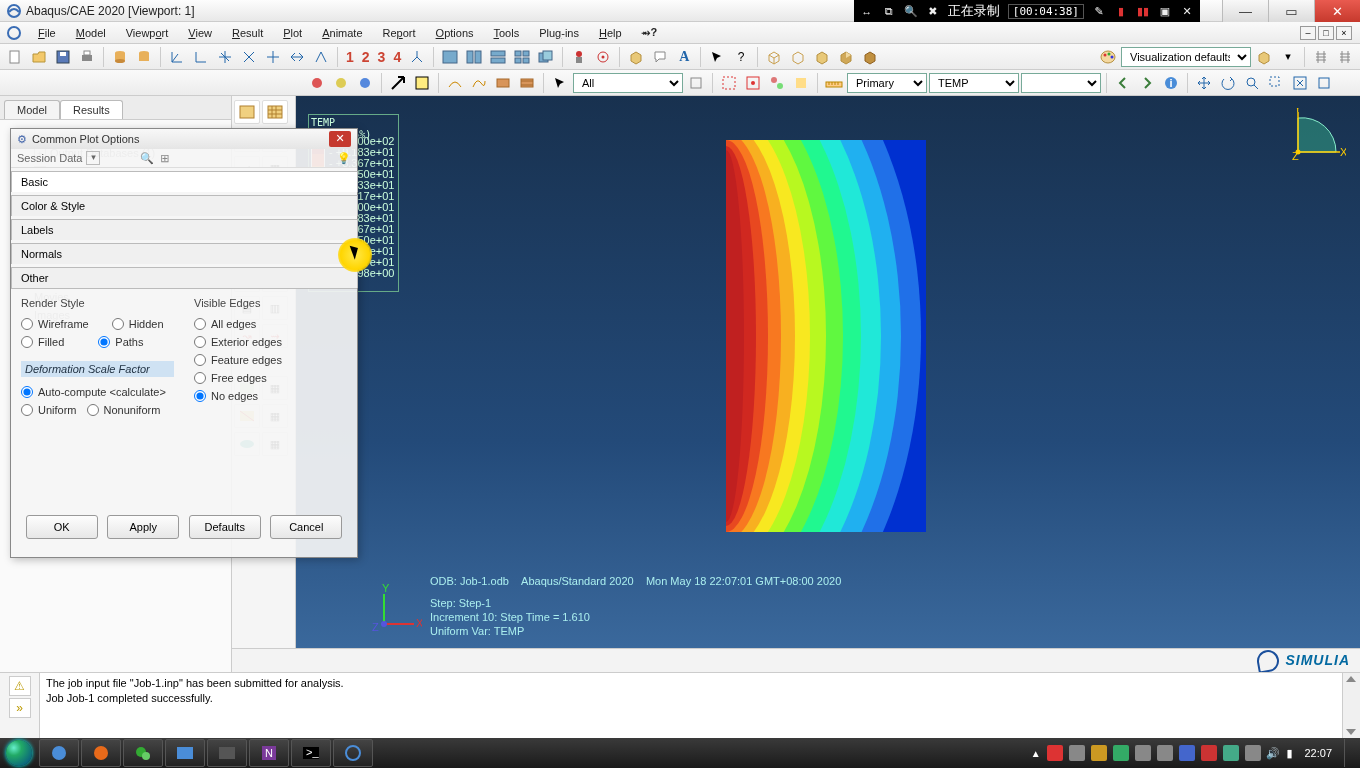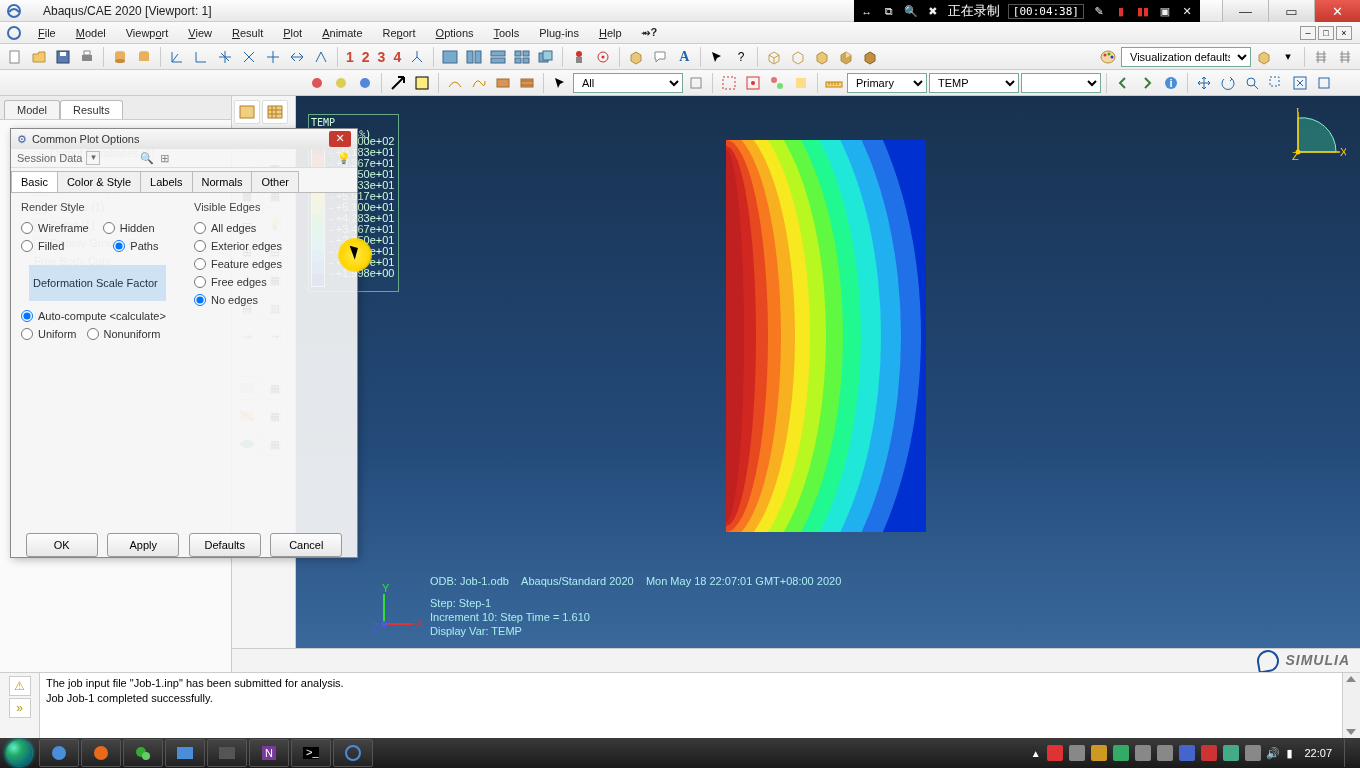--- a/index.html
+++ b/index.html
@@ -50,21 +50,21 @@
 .legend-box .leg-body{ display:flex; align-items:flex-start;}
 .legend-box .bar{ width:14px; display:flex; flex-direction:column; border:1px solid #eee;}
 .legend-box .bar div{ height:12px;}
 .legend-box .vals{ padding-left:4px; font-family:monospace; color:#cfd; font-size:10px; line-height:11px; position:relative; top:-5px;}
 .legend-box .vals div::before{content:"- ";}
 .contour{ position:absolute; left:430px; top:44px; width:200px; height:392px; background:#0030d0;}
 .info-block{ position:absolute; left:134px; bottom:34px; color:#aee; font-family:monospace; font-size:10.5px; line-height:14px;}
 .triad{ position:absolute; left:76px; bottom:38px;}
 .compass{ position:absolute; right:14px; top:12px;}
 .brandbar{ position:absolute; left:232px; right:0; bottom:96px; height:24px; background:#f3f3f3; border-top:1px solid #ccc; display:flex; align-items:center; justify-content:flex-end; padding-right:10px;}
-.brandbar span{ color:#737373; font-style:italic; font-weight:bold; font-size:14px; letter-spacing:1px;}
+.brandbar span{ color:#0369a1; font-style:italic; font-weight:bold; font-size:14px; letter-spacing:1px;}
 .brandbar span::before{content:""; display:inline-block; width:18px; height:18px; border:2px solid #1a4f9c; border-radius:50% 50% 50% 0; margin-right:6px; vertical-align:middle; transform:rotate(-10deg);}
 .msg-area{ position:absolute; left:0; right:0; bottom:30px; height:66px; background:#fff; border-top:1px solid #ccc; display:flex;}
 .msg-area .msg-side{ width:40px; background:#f4f4f4; border-right:1px solid #ccc; display:flex; flex-direction:column; align-items:center; padding-top:3px; gap:2px;}
 .msg-area .msg-side span{ width:22px; height:20px; border:1px solid #ccc; background:#fff; display:flex; align-items:center; justify-content:center; color:#b90; font-size:12px;}
 .msg-area .msgs{ flex:1; padding:3px 6px; font-family:"Courier New",monospace; font-size:12px; line-height:15px; color:#000; overflow:hidden;}
 .msg-area .scroll{ width:18px; background:#f0f0f0; border-left:1px solid #ccc; position:relative;}
 .msg-area .scroll::before,.msg-area .scroll::after{content:""; position:absolute; left:3px; width:0;height:0; border-left:5px solid transparent; border-right:5px solid transparent;}
 .msg-area .scroll::before{top:3px; border-bottom:6px solid #888;}
 .msg-area .scroll::after{bottom:3px; border-top:6px solid #888;}
 .taskbar{ position:absolute; left:0; right:0; bottom:0; height:30px; background:linear-gradient(#3a3a3a,#1a1a1a); display:flex; align-items:center;}
@@ -76,44 +76,44 @@
 .taskbar .clock{ color:#fff; font-size:11px; padding:0 6px;}
 
 
 .dialog{ position:absolute; left:10px; top:128px; width:348px; height:430px; background:rgba(245,245,245,0.92); border:1px solid #888; box-shadow:2px 2px 8px rgba(0,0,0,0.25);}
 .dialog .dlg-title{ height:20px; background:linear-gradient(#f8f8f8,#e5e5e5); display:flex; align-items:center; padding:0 6px; font-size:11px; color:#333;}
 .dialog .dlg-title .gear{ margin-right:5px; color:#46a;}
 .dialog .dlg-title .close{ margin-left:auto; width:22px; height:16px; background:#c5392e; color:#fff; border-radius:2px; text-align:center; line-height:14px; font-size:11px;}
 .dialog .session{ padding:2px 6px; color:#666; border-bottom:1px solid #ddd; display:flex; align-items:center;}
 .dialog .session .sdrop{ border:1px solid #bbb; width:14px; height:14px; margin-left:4px; font-size:9px; text-align:center;}
 .dialog .session .bulb{ margin-left:auto; color:#c90;}
-.dialog .tabs{ display:flex; border-bottom:1px solid #bbb; background:#f6f6f6;}
+.dialog .tabs{ display:flex; border-bottom:1px solid #bbb; background:#f6f6f6;flex-direction:column;}
 .dialog .tabs .dtab{ padding:4px 9px; border:1px solid #bbb; border-bottom:none; background:#f0f0f0; margin-right:-1px; margin-top:3px; font-size:11px;}
 .dialog .tabs .dtab.active{ background:#fff; color:#000;}
 .dialog .body{ display:flex; padding:8px 10px; gap:20px;}
 .dialog .col{ flex:1;}
 .dialog .section-title{ color:#444; margin-bottom:6px; font-size:11px;}
 .dialog label{ display:flex; align-items:center; gap:5px; padding:3px 0; color:#333; font-size:11px;}
 .dialog input[type=radio]{ width:12px; height:12px;}
-.dialog .def-title{ background:#cfe2f3; padding:12px 4px; margin:10px 8px 6px; color:#234;}
-.dialog .btns{ position:absolute; bottom:0; left:0; right:0; display:flex; justify-content:space-around; padding:0 10px;}
+.dialog .def-title{ background:#cfe2f3; padding:2px 4px; margin:10px 0 6px; color:#234;font-style:italic;}
+.dialog .btns{ position:absolute; bottom:18px; left:0; right:0; display:flex; justify-content:space-around; padding:0 10px;}
 .dialog .btns button{ width:72px; height:24px; background:linear-gradient(#fdfdfd,#e7e7e7); border:1px solid #999; border-radius:3px; font-size:11px;}
 .cursor-spot{ position:absolute; left:338px; top:238px; width:34px; height:34px; border-radius:50%; background:radial-gradient(circle,#ffe94a 0%, #ffd500 60%, rgba(255,213,0,0) 100%); pointer-events:none;}
 .cursor-spot::after{content:""; position:absolute; left:14px; top:6px; width:0; height:0; border-left:7px solid #000; border-top:5px solid transparent; border-bottom:10px solid transparent; transform:rotate(-20deg);}
 svg{display:block;}
 </style>
 </head>
 <body>
 
 <div class="titlebar">
   <svg width="16" height="16">
       <circle cx="8" cy="8" r="6" fill="none" stroke="#3a6db5" stroke-width="2"></circle>
       <path d="M3 9 Q8 3 13 9" fill="none" stroke="#3a6db5" stroke-width="2"></path>
     </svg>
-  <span class="title" style="margin-left:21px;">Abaqus/CAE 2020 [Viewport: 1]</span>
+  <span class="title" style="margin-left:4px;">Abaqus/CAE 2020 [Viewport: 1]</span>
   <div class="overlay-bar">
     <span class="ic">↔</span>
     <span class="ic">⧉</span>
     <span class="ic">🔍</span>
     <span class="ic">✖</span>
     <span class="txt">正在录制</span>
     <span class="timer">[00:04:38]</span>
     <span class="ic">✎</span>
     <span class="ic rec">▮</span>
     <span class="ic rec">▮▮</span>
@@ -705,21 +705,21 @@
           <ellipse cx="0" cy="196" rx="18" ry="186" fill="#c02020"></ellipse>
         </g>
       </svg>
     </div>
 
     <div class="info-block">
       <div><span>ODB: Job-1.odb</span>&nbsp;&nbsp;&nbsp;&nbsp;<span>Abaqus/Standard 2020</span>&nbsp;&nbsp;&nbsp;&nbsp;<span>Mon May 18 22:07:01 GMT+08:00 2020</span></div>
       <div style="height:8px;"></div>
       <div>Step: Step-1</div>
       <div>Increment    10: Step Time =   1.610</div>
-      <div>Display Var: TEMP</div>
+      <div>Uniform Var: TEMP</div>
     </div>
 
     <svg class="triad" width="50" height="50">
       <line x1="12" y1="40" x2="12" y2="10" stroke="#3d3" stroke-width="2"></line>
         <text x="10" y="8" fill="#3d3" font-size="10">Y</text>
       <line x1="12" y1="40" x2="42" y2="40" stroke="#d33" stroke-width="2"></line>
         <text x="44" y="43" fill="#d33" font-size="10">X</text>
       <circle cx="12" cy="40" r="3" fill="#55d"></circle>
         <text x="0" y="47" fill="#55d" font-size="10">Z</text>
     </svg>
@@ -834,31 +834,31 @@
   <div class="tabs">
     <div class="dtab active">Basic</div>
     <div class="dtab">Color &amp; Style</div>
     <div class="dtab">Labels</div>
     <div class="dtab">Normals</div>
     <div class="dtab">Other</div>
   </div>
   <div class="body">
     <div class="col">
       <div class="section-title">Render Style</div>
-      <div style="display:flex;gap:14px;">
+      <div style="display:flex;gap:23px;">
         <label>
             <input type="radio" name="rs" style="">
             <span>Wireframe</span>
           </label>
         <label>
             <input type="radio" name="rs" style="">
             <span>Hidden</span>
           </label>
       </div>
-      <div style="display:flex;gap:49px;">
+      <div style="display:flex;gap:34px;">
         <label>
             <input type="radio" name="rs" style="">
             <span>Filled</span>
           </label>
         <label>
             <input type="radio" name="rs" checked="" style="">
             <span>Paths</span>
           </label>
       </div>
       <div class="def-title">Deformation Scale Factor</div>

